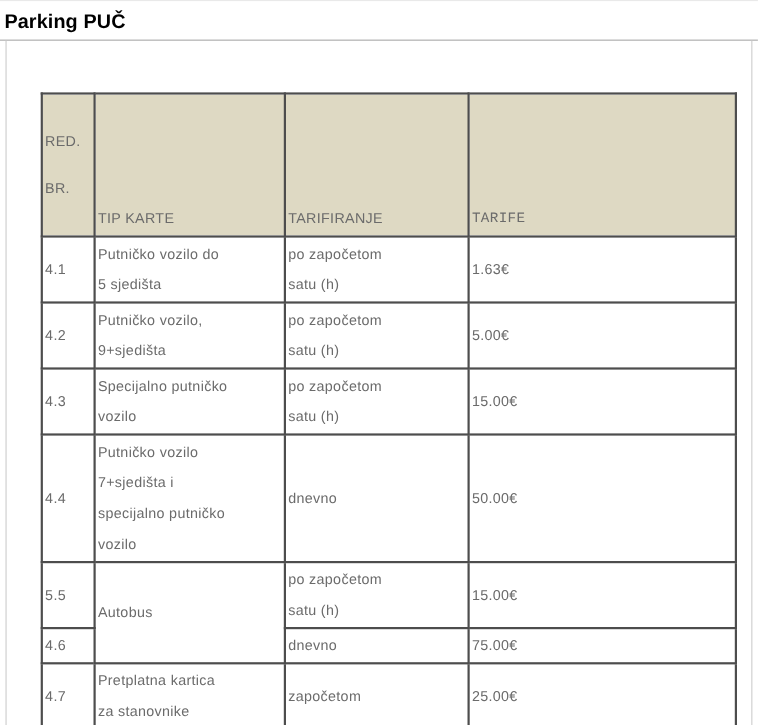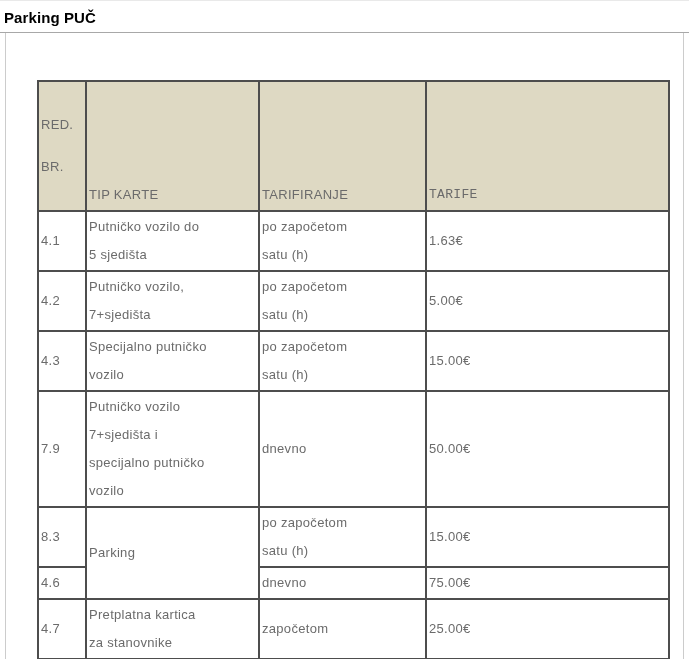--- a/index.html
+++ b/index.html
@@ -10,21 +10,21 @@
   body {
     width: 689px;
     height: 659px;
     font-family: "Liberation Sans", sans-serif;
     border-top: 1px solid #e9e9e9;
     box-sizing: border-box;
     overflow: hidden;
   }
   .title-bar {
     padding: 8px 4px 6px 4px;
-    font-size: 15px;
+    font-size: 18px;
     font-weight: bold;
     color: #000000;
     border-bottom: 1px solid #a8a8a8;
     letter-spacing: 0.1px;
   }
   .panel {
     margin: 0 5px;
     border-left: 1px solid #cccccc;
     border-right: 1px solid #cccccc;
     height: 626px;
@@ -109,48 +109,48 @@
       <td>Putničko vozilo do
 5 sjedišta</td>
       <td>po započetom
 satu (h)</td>
       <td>1.63€</td>
     </tr>
 
     <tr class="r42">
       <td>4.2</td>
       <td>Putničko vozilo,
-7+sjedišta</td>
+9+sjedišta</td>
       <td>po započetom
 satu (h)</td>
       <td>5.00€</td>
     </tr>
 
     <tr class="r43">
       <td>4.3</td>
       <td>Specijalno putničko
 vozilo</td>
       <td>po započetom
 satu (h)</td>
       <td>15.00€</td>
     </tr>
 
     <tr class="r44">
-      <td>7.9</td>
+      <td>4.4</td>
       <td>Putničko vozilo
 7+sjedišta i
 specijalno putničko
 vozilo</td>
       <td>dnevno</td>
       <td>50.00€</td>
     </tr>
 
     <tr class="r45">
-      <td>8.3</td>
-      <td rowspan="2">Parking</td>
+      <td>5.5</td>
+      <td rowspan="2">Autobus</td>
       <td>po započetom
 satu (h)</td>
       <td>15.00€</td>
     </tr>
 
     <tr class="r46">
       <td>4.6</td>
       <td>dnevno</td>
       <td>75.00€</td>
     </tr>

